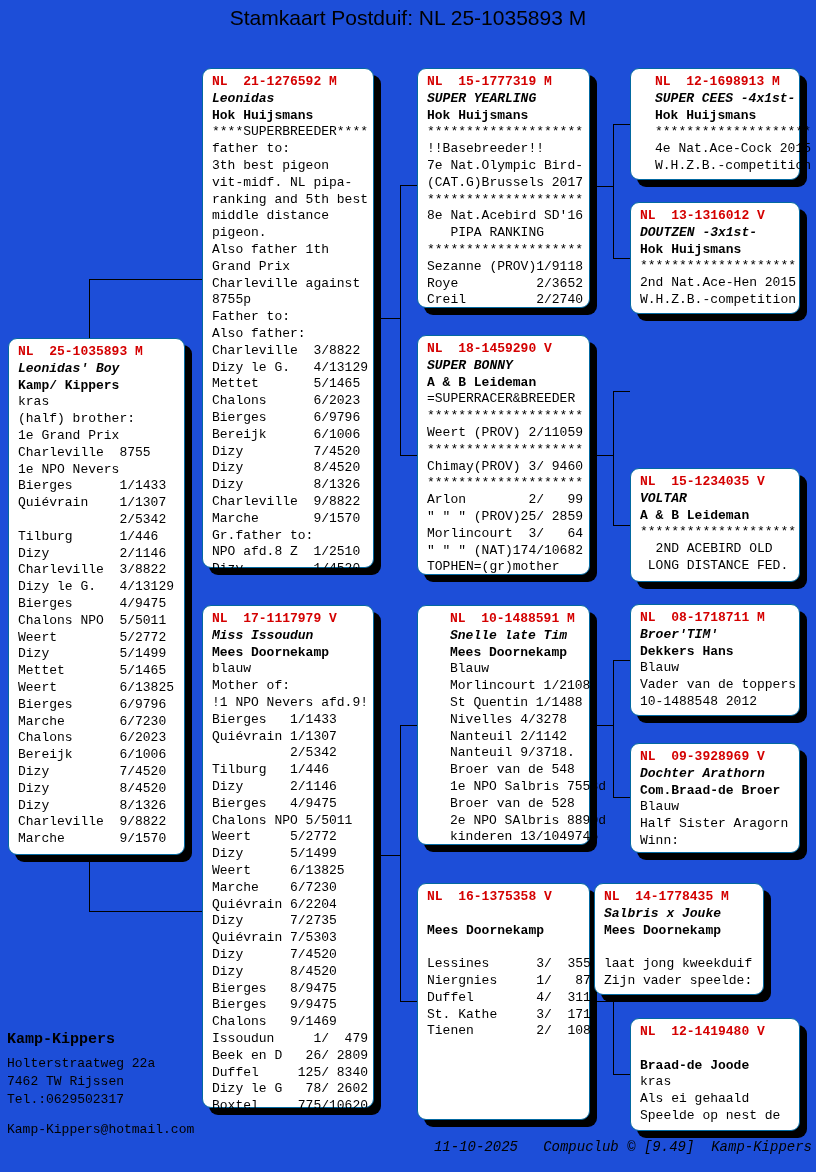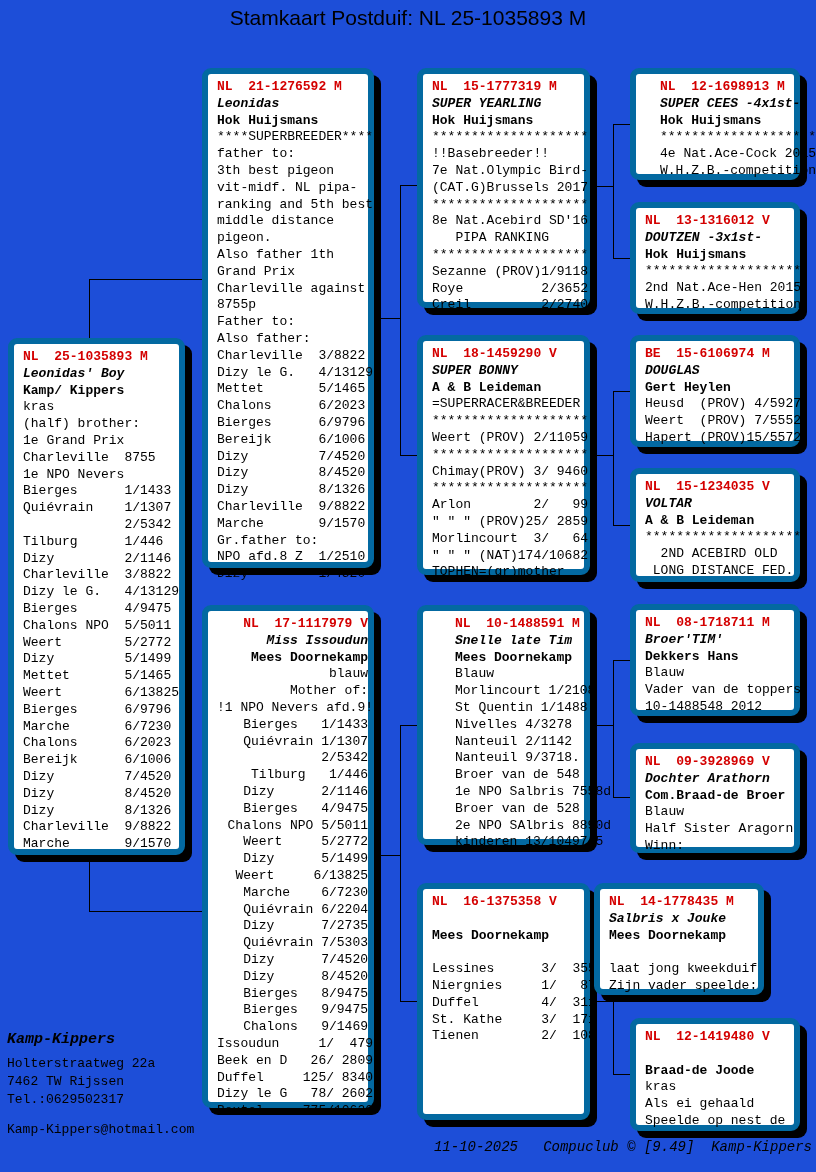--- a/index.html
+++ b/index.html
@@ -1,31 +1,31 @@
 <!DOCTYPE html>
 <html><head>
 <meta charset="utf-8">
 <style>
   html,body{margin:0;padding:0;background:#fff;}
   #page{position:relative;width:816px;height:1172px;background:#1d4ed8;overflow:hidden;
         font-family:"Liberation Mono",monospace;}
   .title{position:absolute;left:0;top:6px;width:816px;text-align:center;
          font-family:"Liberation Sans",sans-serif;font-size:21px;color:#000;}
-  .pbox{position:absolute;background:#fff;border:6px solid #0369a1;border-radius:9px;
+  .pbox{position:absolute;background:#fff;border:1px solid #0369a1;border-radius:9px;
         box-shadow:7px 7px 0 #000;padding:5px 0 0 9px;box-sizing:border-box;
         font-size:13px;line-height:16.8px;color:#000;}
   .ring{color:#d40000;font-weight:bold;white-space:pre;min-height:16.8px;}
   .pname{font-style:italic;font-weight:bold;white-space:pre;min-height:16.8px;}
   .powner{font-weight:bold;white-space:pre;min-height:16.8px;}
   .pbody{white-space:pre;}
   .hline,.vline{position:absolute;background:#000;}
   .hline{height:1px;}
   .vline{width:1px;}
   .contact{position:absolute;left:7px;top:1031px;font-size:13px;line-height:18px;color:#000;}
-  .contact .cname{font-size:15px;font-weight:bold;margin-bottom:6px;font-style:italic;}
+  .contact .cname{font-size:15px;font-weight:bold;margin-bottom:6px;}
   .email{position:absolute;left:7px;top:1122px;font-size:13px;color:#000;}
   .footer{position:absolute;right:4px;top:1139px;font-size:14px;font-style:italic;
           white-space:pre;color:#000;}
 </style>
 </head>
 <body>
 
 <div id="page">
 
   <div class="title">Stamkaart Postduif: NL  25-1035893 M</div>
@@ -133,21 +133,21 @@
 Bereijk      6/1006
 Dizy         7/4520
 Dizy         8/4520
 Dizy         8/1326
 Charleville  9/8822
 Marche       9/1570
 Gr.father to:
 NPO afd.8 Z  1/2510
 Dizy         1/4520</div>
   </div>
-  <div class="pbox" style="left:202px;top:605px;width:172px;height:503px;text-align:right;">
+  <div class="pbox" style="left:202px;top:605px;width:172px;height:503px;">
     <div class="ring">NL  17-1117979 V</div>
     <div class="pname">Miss Issoudun</div>
     <div class="powner">Mees Doornekamp</div>
     <div class="pbody">blauw
 Mother of:
 !1 NPO Nevers afd.9!
 Bierges   1/1433
 Quiévrain 1/1307
           2/5342
 Tilburg   1/446
@@ -242,28 +242,20 @@
 W.H.Z.B.-competition</div>
   </div>
   <div class="pbox" style="left:630px;top:202px;width:170px;height:112px;">
     <div class="ring">NL  13-1316012 V</div>
     <div class="pname">DOUTZEN -3x1st-</div>
     <div class="powner">Hok Huijsmans</div>
     <div class="pbody">********************
 2nd Nat.Ace-Hen 2015
 W.H.Z.B.-competition</div>
   </div>
-  <div class="pbox" style="left:630px;top:335px;width:170px;height:112px;">
-    <div class="ring">BE  15-6106974 M</div>
-    <div class="pname">DOUGLAS</div>
-    <div class="powner">Gert Heylen</div>
-    <div class="pbody">Heusd  (PROV) 4/5927
-Weert  (PROV) 7/5552
-Hapert (PROV)15/5572</div>
-  </div>
   <div class="pbox" style="left:630px;top:468px;width:170px;height:114px;">
     <div class="ring">NL  15-1234035 V</div>
     <div class="pname">VOLTAR</div>
     <div class="powner">A &amp; B Leideman</div>
     <div class="pbody">********************
   2ND ACEBIRD OLD
  LONG DISTANCE FED.</div>
   </div>
   <div class="pbox" style="left:630px;top:604px;width:170px;height:112px;">
     <div class="ring">NL  08-1718711 M</div>

